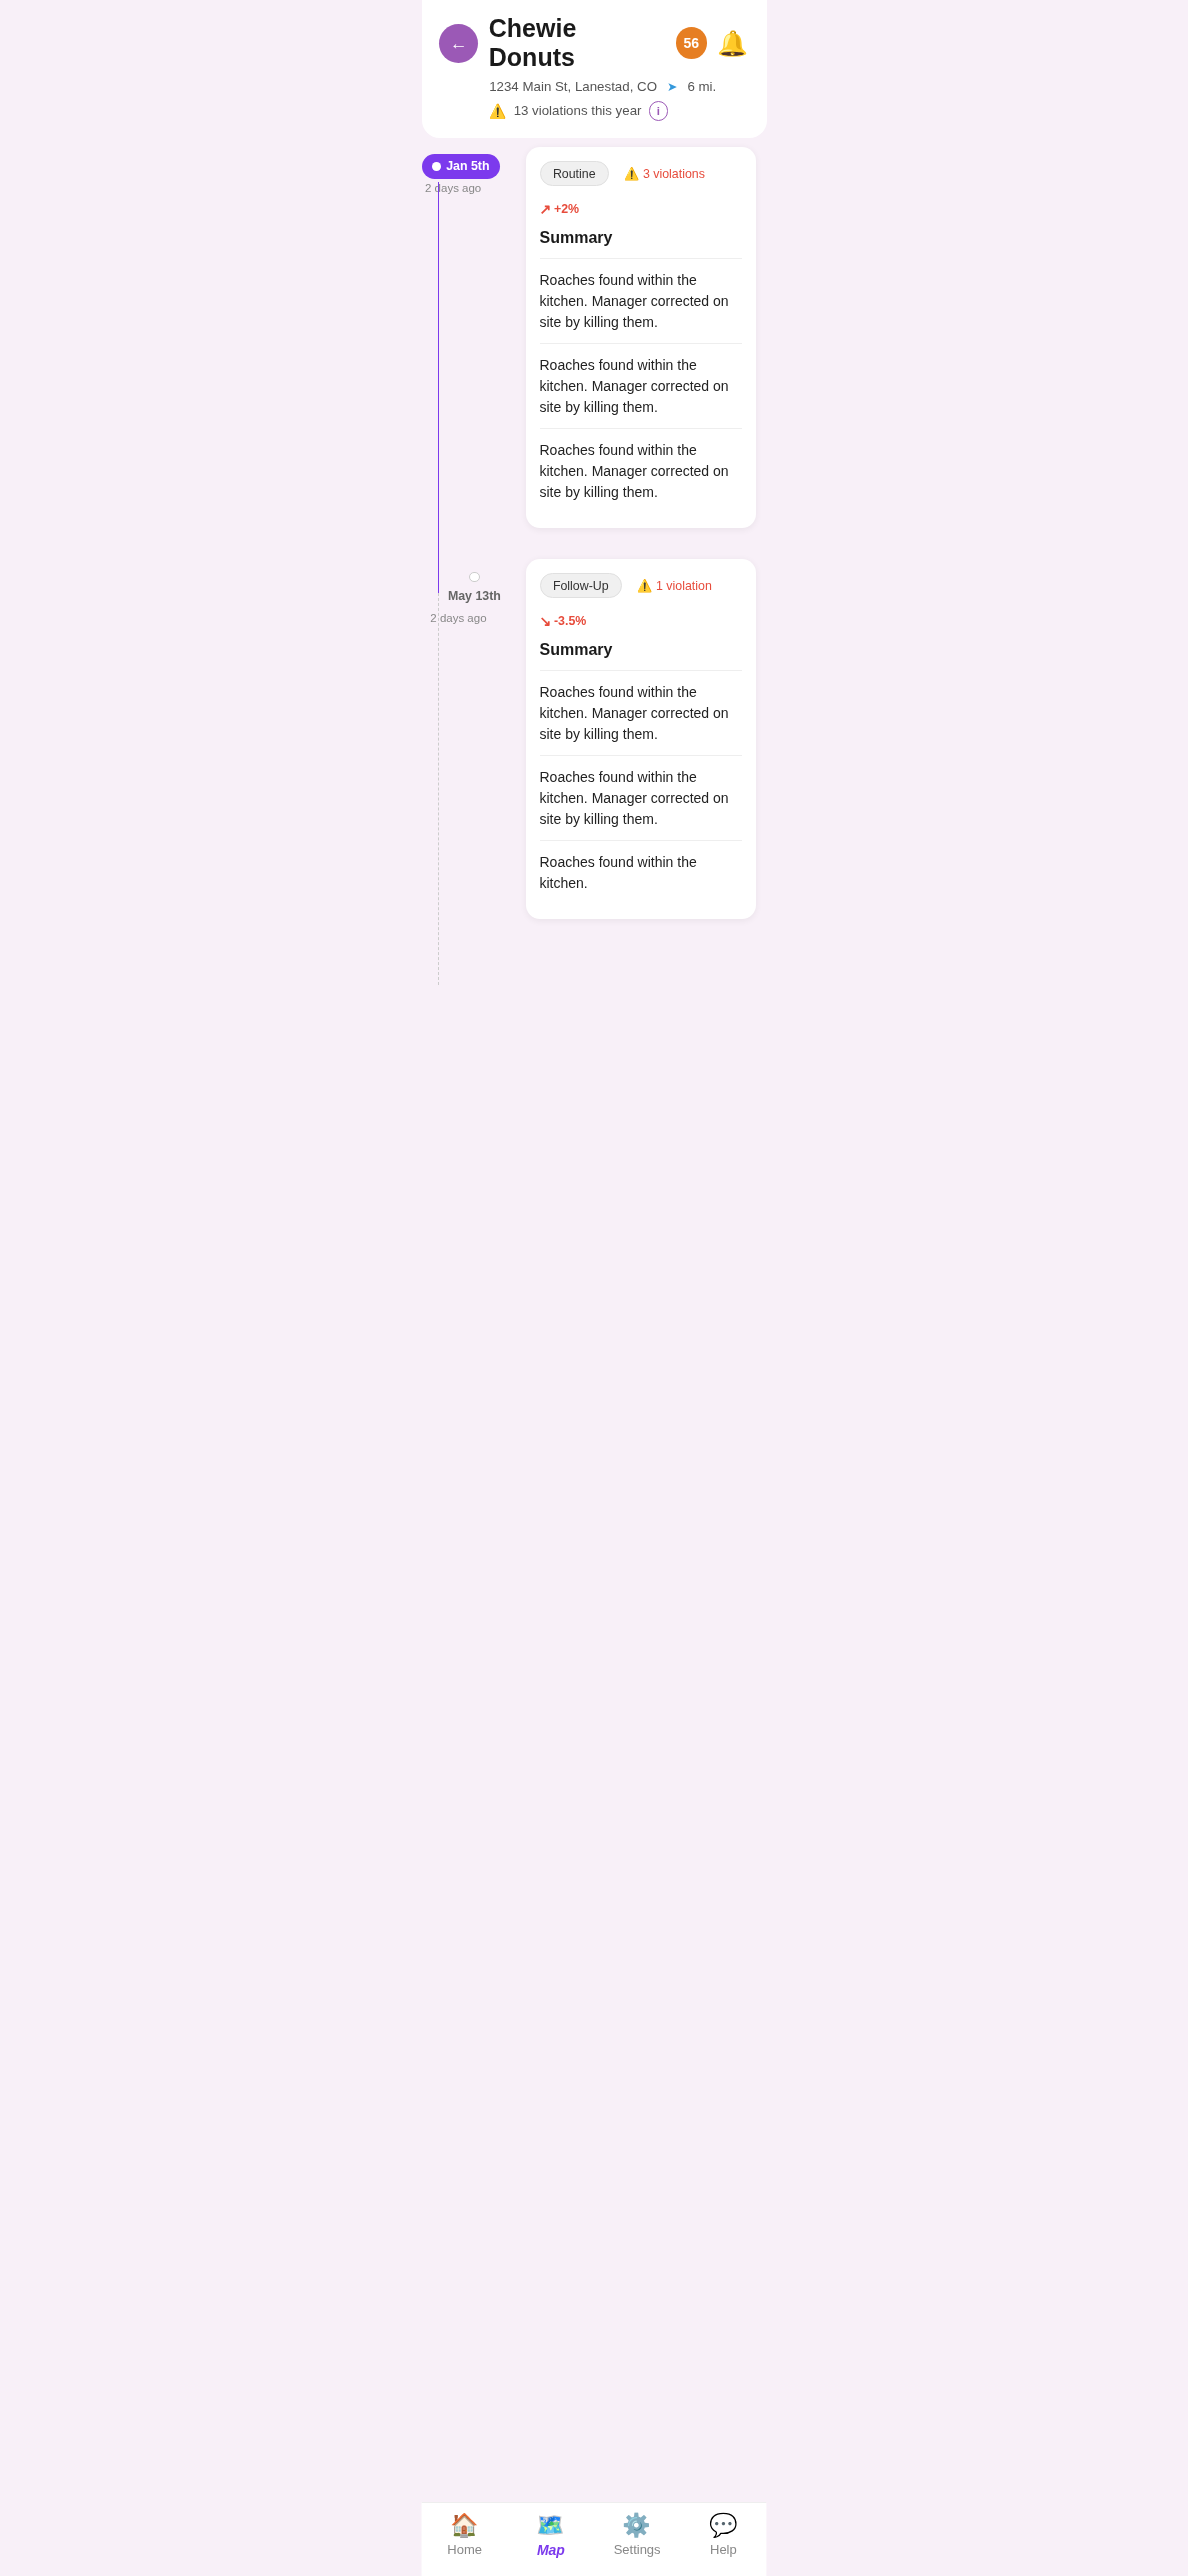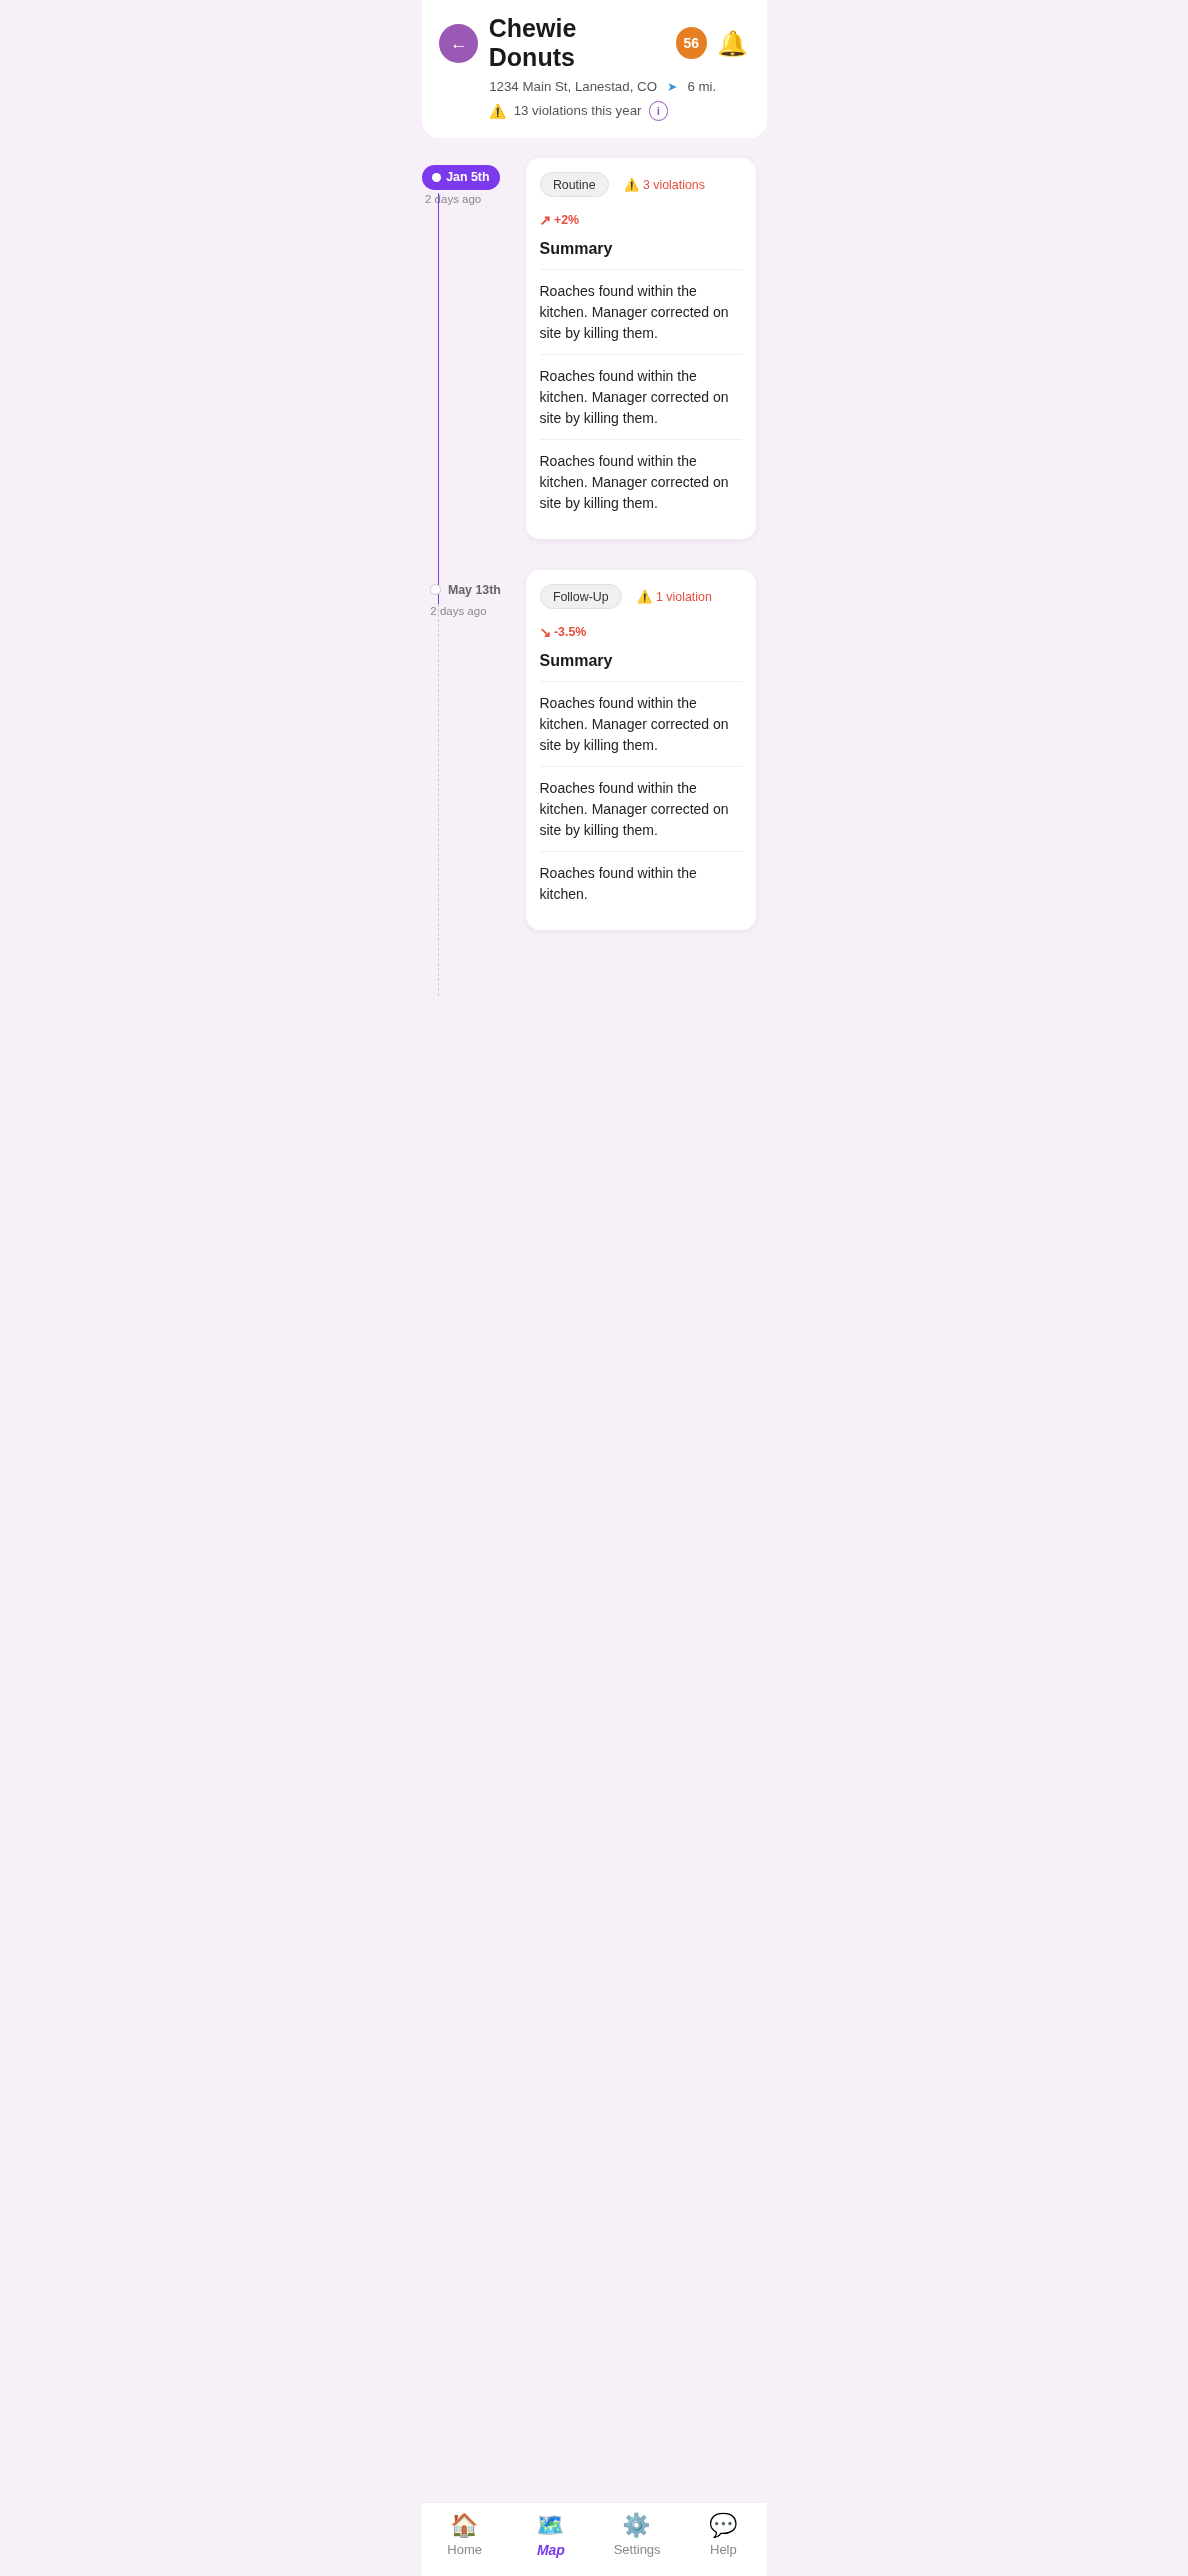--- a/index.html
+++ b/index.html
@@ -101,21 +101,21 @@
       display: flex;
       align-items: center;
       justify-content: center;
       color: #9b59b6;
       font-size: 11.5px;
       font-weight: 700;
     }
 
     
     .timeline {
-      padding: 20px 0;
+      padding: 9px 0;
       position: relative;
     }
     .timeline-item {
       display: flex;
       gap: 0;
       margin-bottom: 0;
     }
     .timeline-left {
       width: 97px;
       flex-shrink: 0;
@@ -142,20 +142,21 @@
       display: inline-block;
     }
     .timeline-date-plain {
       color: #666;
       font-size: 12.4px;
       font-weight: 600;
       padding: 5.3px 0 5.3px 8.8px;
       display: flex;
       align-items: center;
       gap: 7px;
+      flex-direction: column;
     }
     .dot-inactive {
       width: 10.6px;
       height: 10.6px;
       border: 1.8px solid #ccc;
       border-radius: 50%;
       background: white;
       flex-shrink: 0;
     }
     .timeline-time {

